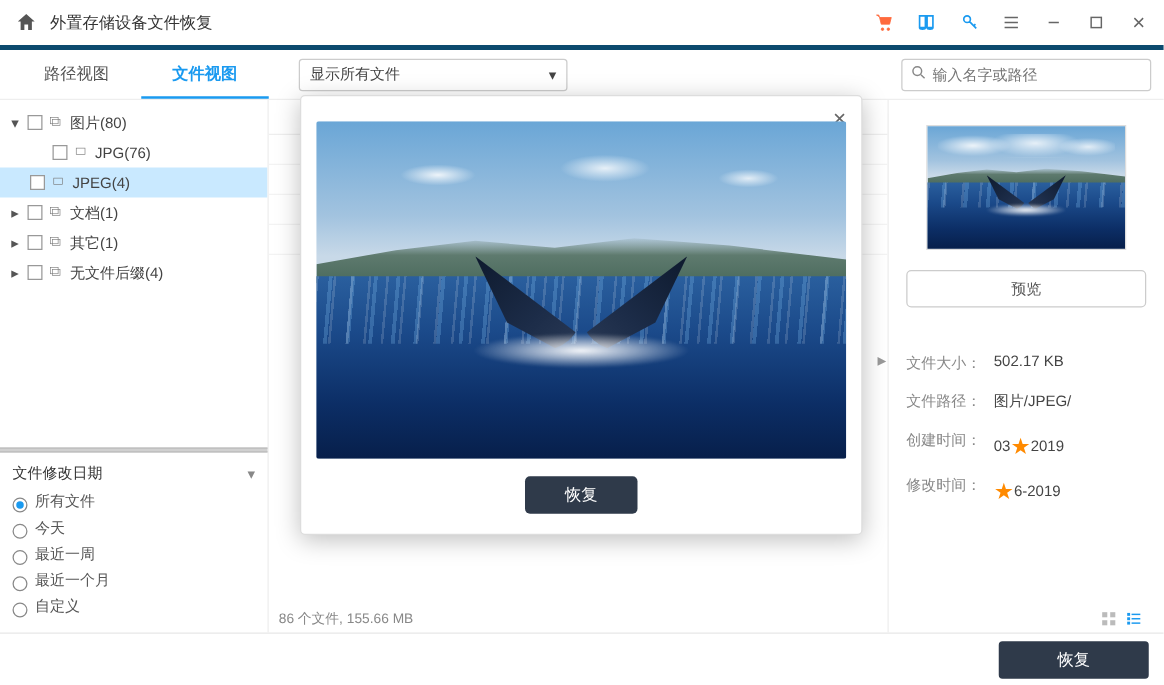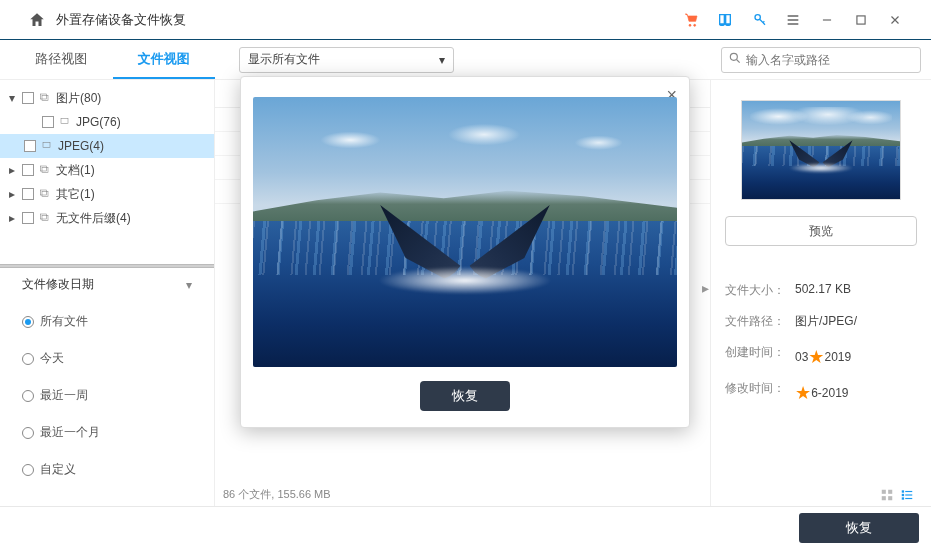--- a/index.html
+++ b/index.html
@@ -1,17 +1,17 @@
 <!DOCTYPE html>
 <html><head>
 <meta charset="utf-8">
 <style>
 *{margin:0;padding:0;box-sizing:border-box;font-family:"Microsoft YaHei",sans-serif;font-size:12px}
 body{background:#fff;width:931px;height:548px;overflow:hidden;position:relative}
-.titlebar{height:40px;display:flex;align-items:center;padding:0 28px;border-bottom:1px solid #0c4a6e}
+.titlebar{height:40px;display:flex;align-items:center;padding:0 12px;border-bottom:4px solid #0c4a6e}
 .home-ic{width:18px;height:18px;margin-right:10px}
 .title{font-size:13px;color:#333;flex:1}
 .tb-right{display:flex;align-items:center;gap:18px}
 .tb-ic{width:16px;height:16px;display:flex;align-items:center;justify-content:center;color:#666;cursor:pointer}
 .row2{height:40px;display:flex;align-items:center;padding:0 10px;gap:24px;border-bottom:1px solid #eee}
 .tabs{width:205px;display:flex;height:100%}
 .tab{flex:1;display:flex;align-items:center;justify-content:center;font-size:13px;color:#555;cursor:pointer;border-bottom:2px solid transparent}
 .tab.active{color:#1a9af0;border-bottom-color:#1a9af0;font-weight:600}
 .filter-dd{width:215px;height:26px;border:1px solid #ccc;border-radius:3px;display:flex;align-items:center;padding:0 8px;color:#444;justify-content:space-between;cursor:pointer}
 .spacer{flex:1}
@@ -19,23 +19,23 @@
 .search input{border:none;outline:none;flex:1;font-size:12px;color:#666}
 .main{display:flex;height:calc(100% - 40px - 40px - 42px)}
 .sidebar{width:215px;border-right:1px solid #eee;display:flex;flex-direction:column}
 .tree{flex:1;padding:6px 0;overflow:auto}
 .tree-row{display:flex;align-items:center;height:24px;padding-left:6px;color:#444;cursor:pointer}
 .tree-row.sel{background:#c9e9ff}
 .arrow{width:12px;display:inline-block;text-align:center;color:#555}
 .chk{width:12px;height:12px;border:1px solid #999;margin:0 4px;background:#fff}
 .fic{width:14px;height:12px;margin-right:4px;display:flex;align-items:center;justify-content:center}
 .divider{height:4px;background:#d0d0d0;border-top:1px solid #bbb;border-bottom:1px solid #bbb}
-.filter-date{padding:8px 22px}
+.filter-date{padding:8px 10px}
 .fd-title{display:flex;justify-content:space-between;align-items:center;color:#333;margin-bottom:6px}
-.radio-row{display:flex;align-items:center;margin:20px 0;color:#555}
+.radio-row{display:flex;align-items:flex-end;margin:4px 0;color:#555}
 .radio{width:12px;height:12px;border:1px solid #888;border-radius:50%;margin-right:6px;display:flex;align-items:center;justify-content:center}
 .radio.on::after{content:"";width:6px;height:6px;background:#1a9af0;border-radius:50%}
 .center{flex:1;position:relative;border-right:1px solid #eee}
 .file-stub{position:absolute;left:0;top:0;width:100%;height:28px;border-bottom:1px solid #eee}
 .stub-row{position:absolute;left:0;height:24px;border-bottom:1px solid #f3f3f3;width:100%}
 .status-bar{position:absolute;bottom:4px;left:8px;color:#888;font-size:11px}
 .viewic{position:absolute;bottom:4px;right:0;display:flex;gap:6px}
 .preview-panel{position:absolute;top:76px;left:240px;width:450px;background:#fff;border:1px solid #ddd;box-shadow:0 4px 20px rgba(0,0,0,.25);border-radius:4px;padding:12px}
 .close-x{position:absolute;top:8px;right:12px;font-size:18px;color:#666;cursor:pointer}
 .whale{width:100%;height:270px;border-radius:2px;overflow:hidden;position:relative;margin-top:8px}

